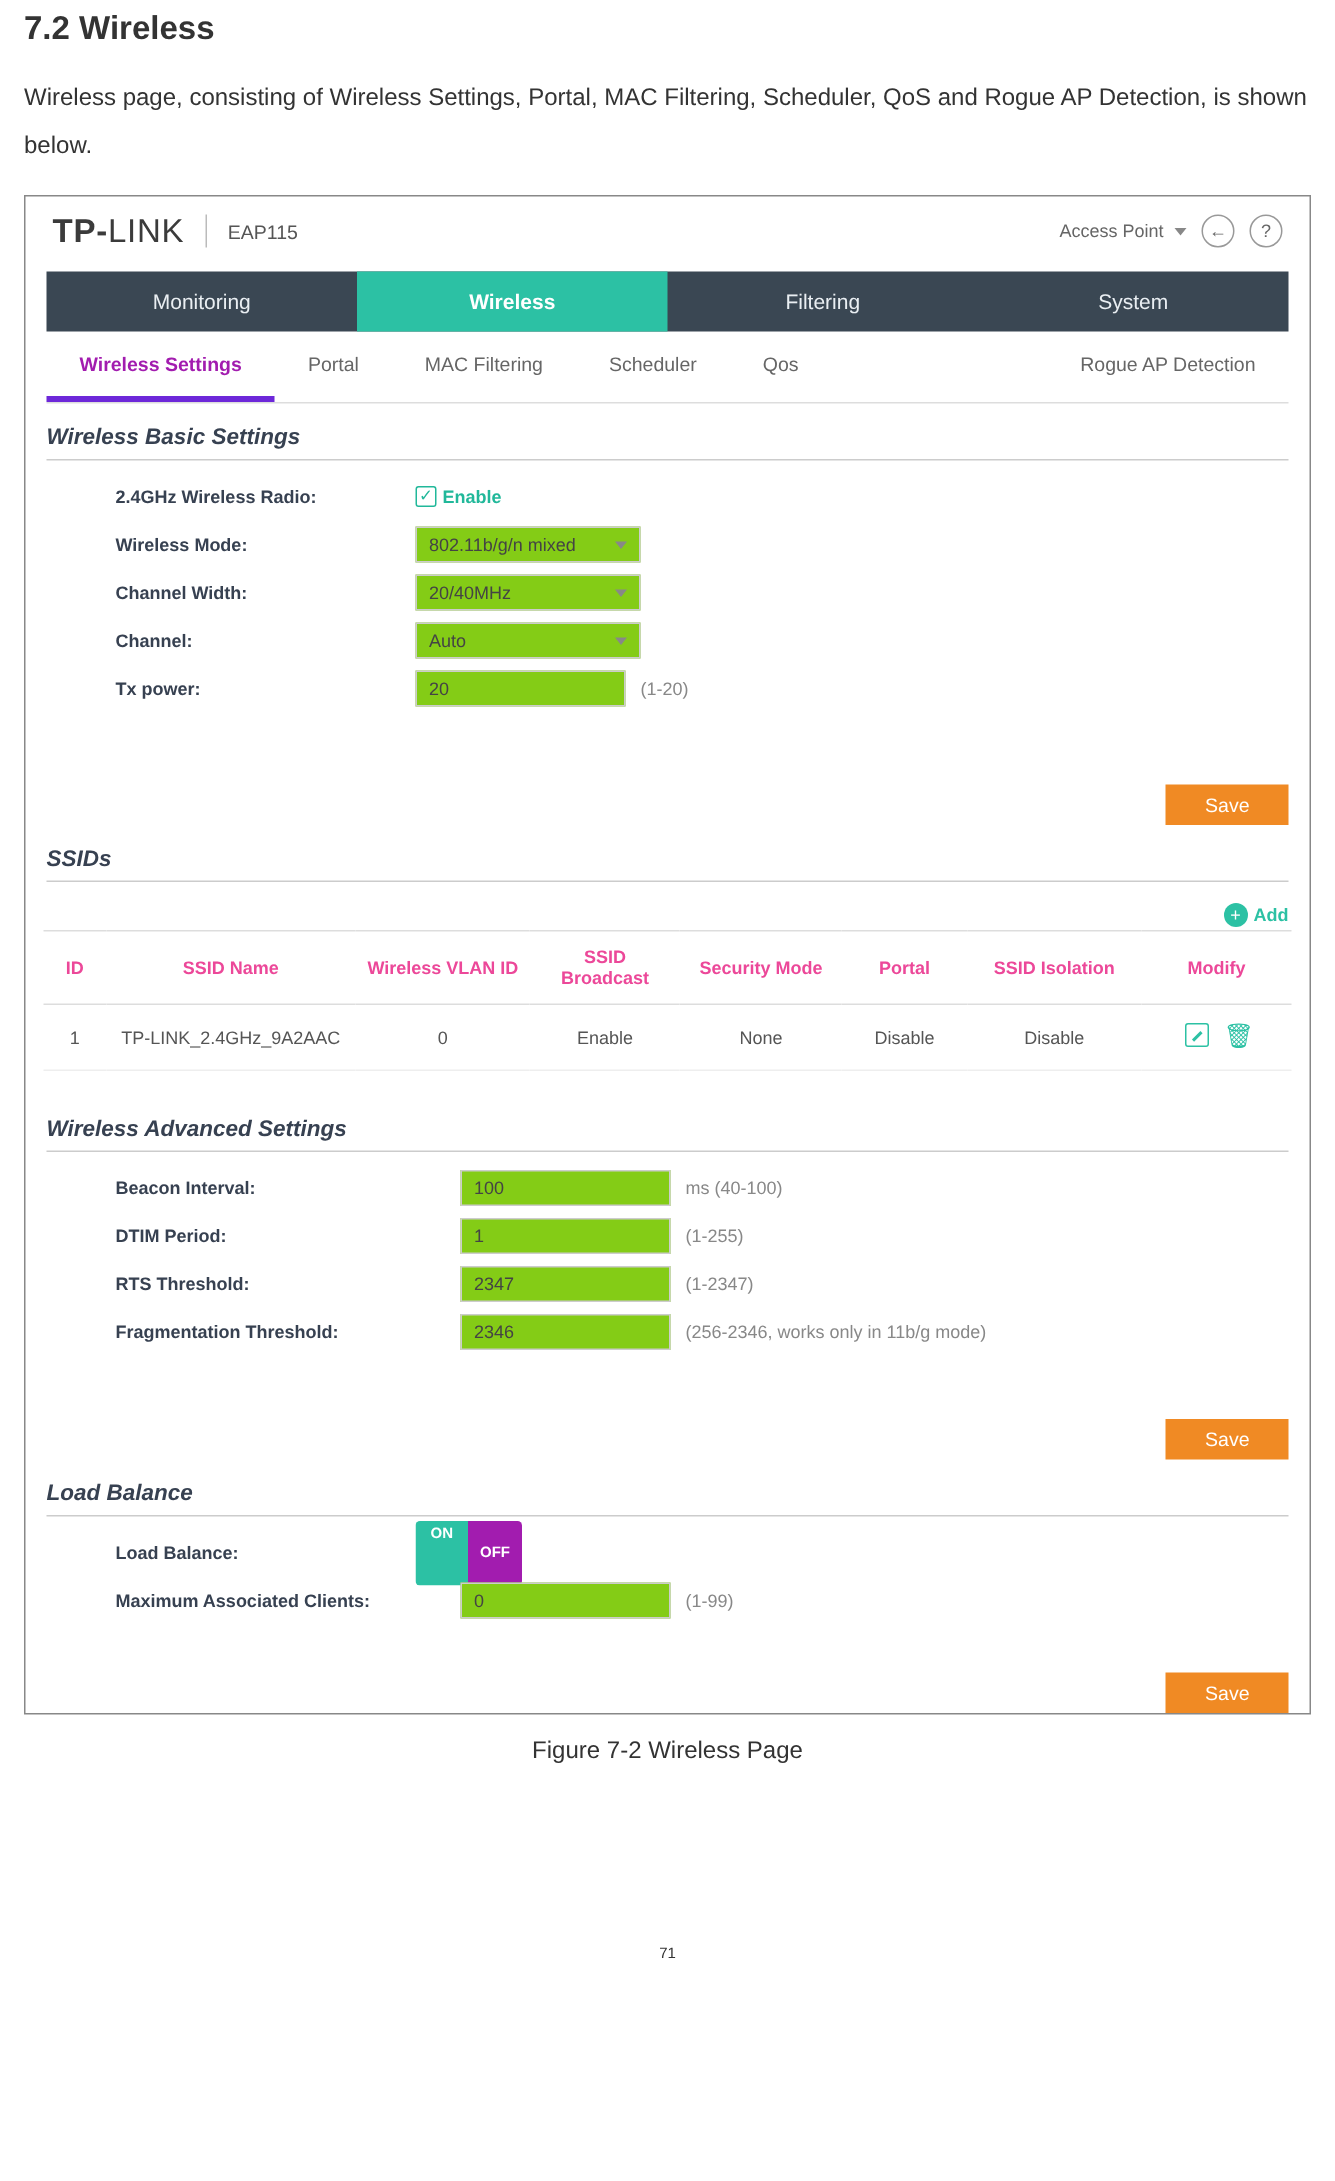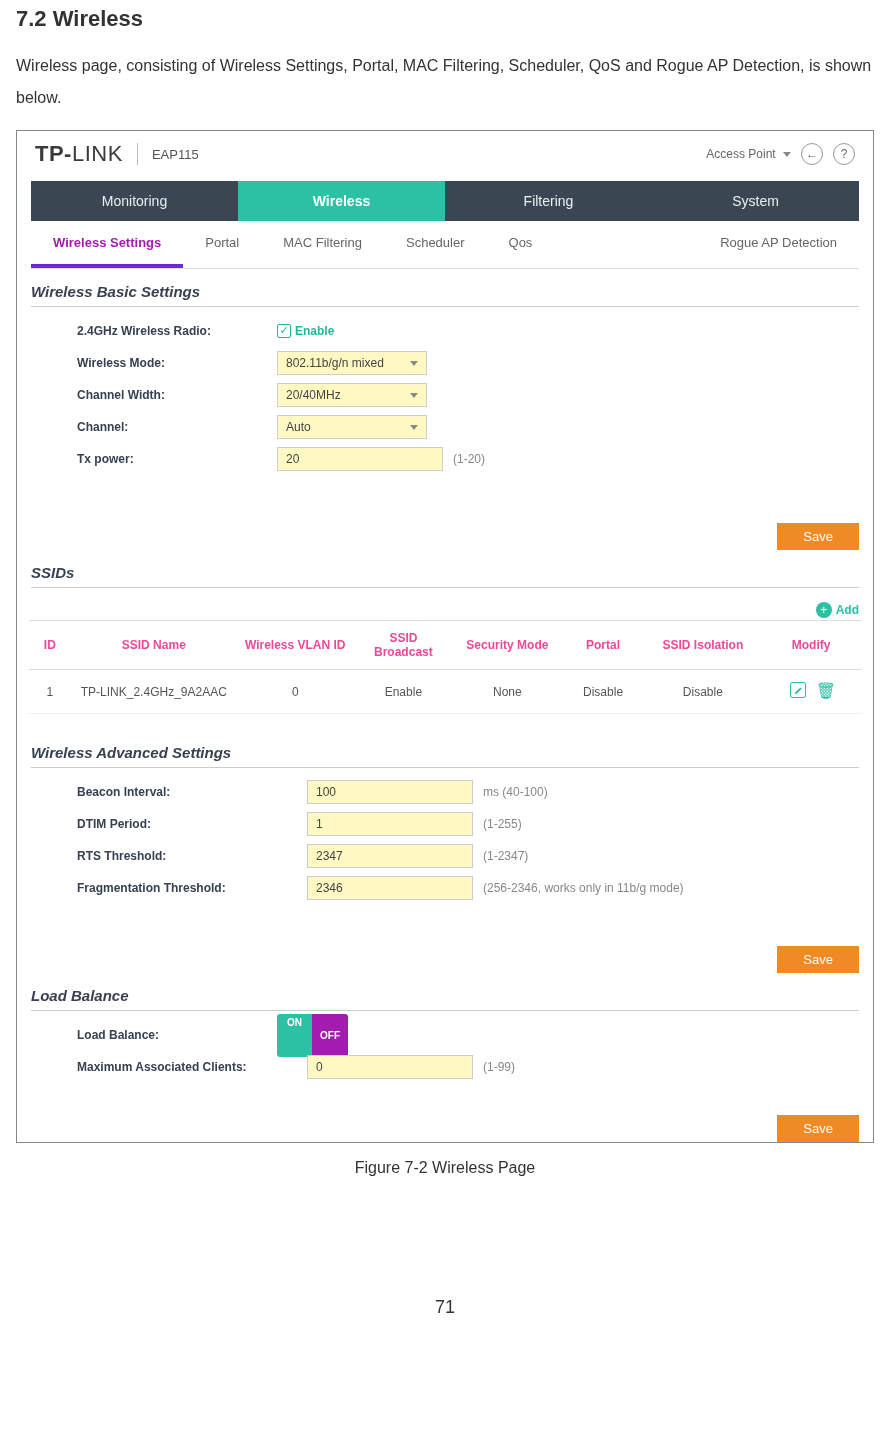--- a/index.html
+++ b/index.html
@@ -97,26 +97,26 @@
   .row .lab { width:200px; font-weight:600; font-size:12px; }
   .cb {
     width:14px; height:14px; border:1.5px solid #21b89a; border-radius:2px;
     display:inline-flex; align-items:center; justify-content:center;
     margin-right:4px; position:relative;
   }
   .cb::after { content:"✓"; font-size:11px; color:#21b89a; position:relative; top:-1px; }
   .enable-txt { color:#21b89a; font-weight:600; font-size:12px; }
   .sel, .txt {
     border:1px solid #ccc; height:24px; padding:2px 8px; font-size:12px;
-    background:#fef9c3; color:#444;
+    background:#84cc16; color:#444;
     display:inline-flex; align-items:center; justify-content:space-between;
     min-width:140px;
   }
   .sel { width:150px; }
-  .txt { width:166px; }
+  .txt { width:140px; }
   .hint { font-size:12px; color:#888; margin-left:10px; }
   .btn-save {
     background:#f08a24; color:#fff; font-size:13px;
     padding:6px 26px; border:none;
   }
   .save-wrap { display:flex; justify-content:flex-end; padding:0 14px 10px 0; }
 
   
   .add-row {
     display:flex; justify-content:flex-end; padding: 14px 14px 2px 0;
@@ -158,21 +158,21 @@
     display:inline-flex; border-radius:3px; overflow:hidden;
     font-size:10px; font-weight:600;
   }
   .tog-on { background:#2cc1a4; color:#fff; padding:3px 10px; }
   .tog-off { background:#a21caf; color:#fff; padding:16px 8px; }
 
   .fig-caption {
     text-align:center; margin-top:16px; font-size:16px;
   }
   .page-num {
-    text-align:center; font-size:18px; margin-top:120px; padding-bottom:10px;
+    text-align:center; font-size:10px; margin-top:120px; padding-bottom:10px;
   }
 </style>
 </head>
 <body>
 
 <h2 class="doc-heading">7.2  Wireless</h2>
 <p class="doc-intro">Wireless page, consisting of Wireless Settings, Portal, MAC Filtering, Scheduler, QoS and Rogue AP Detection, is shown below.</p>
 
 <div class="figure">
 

